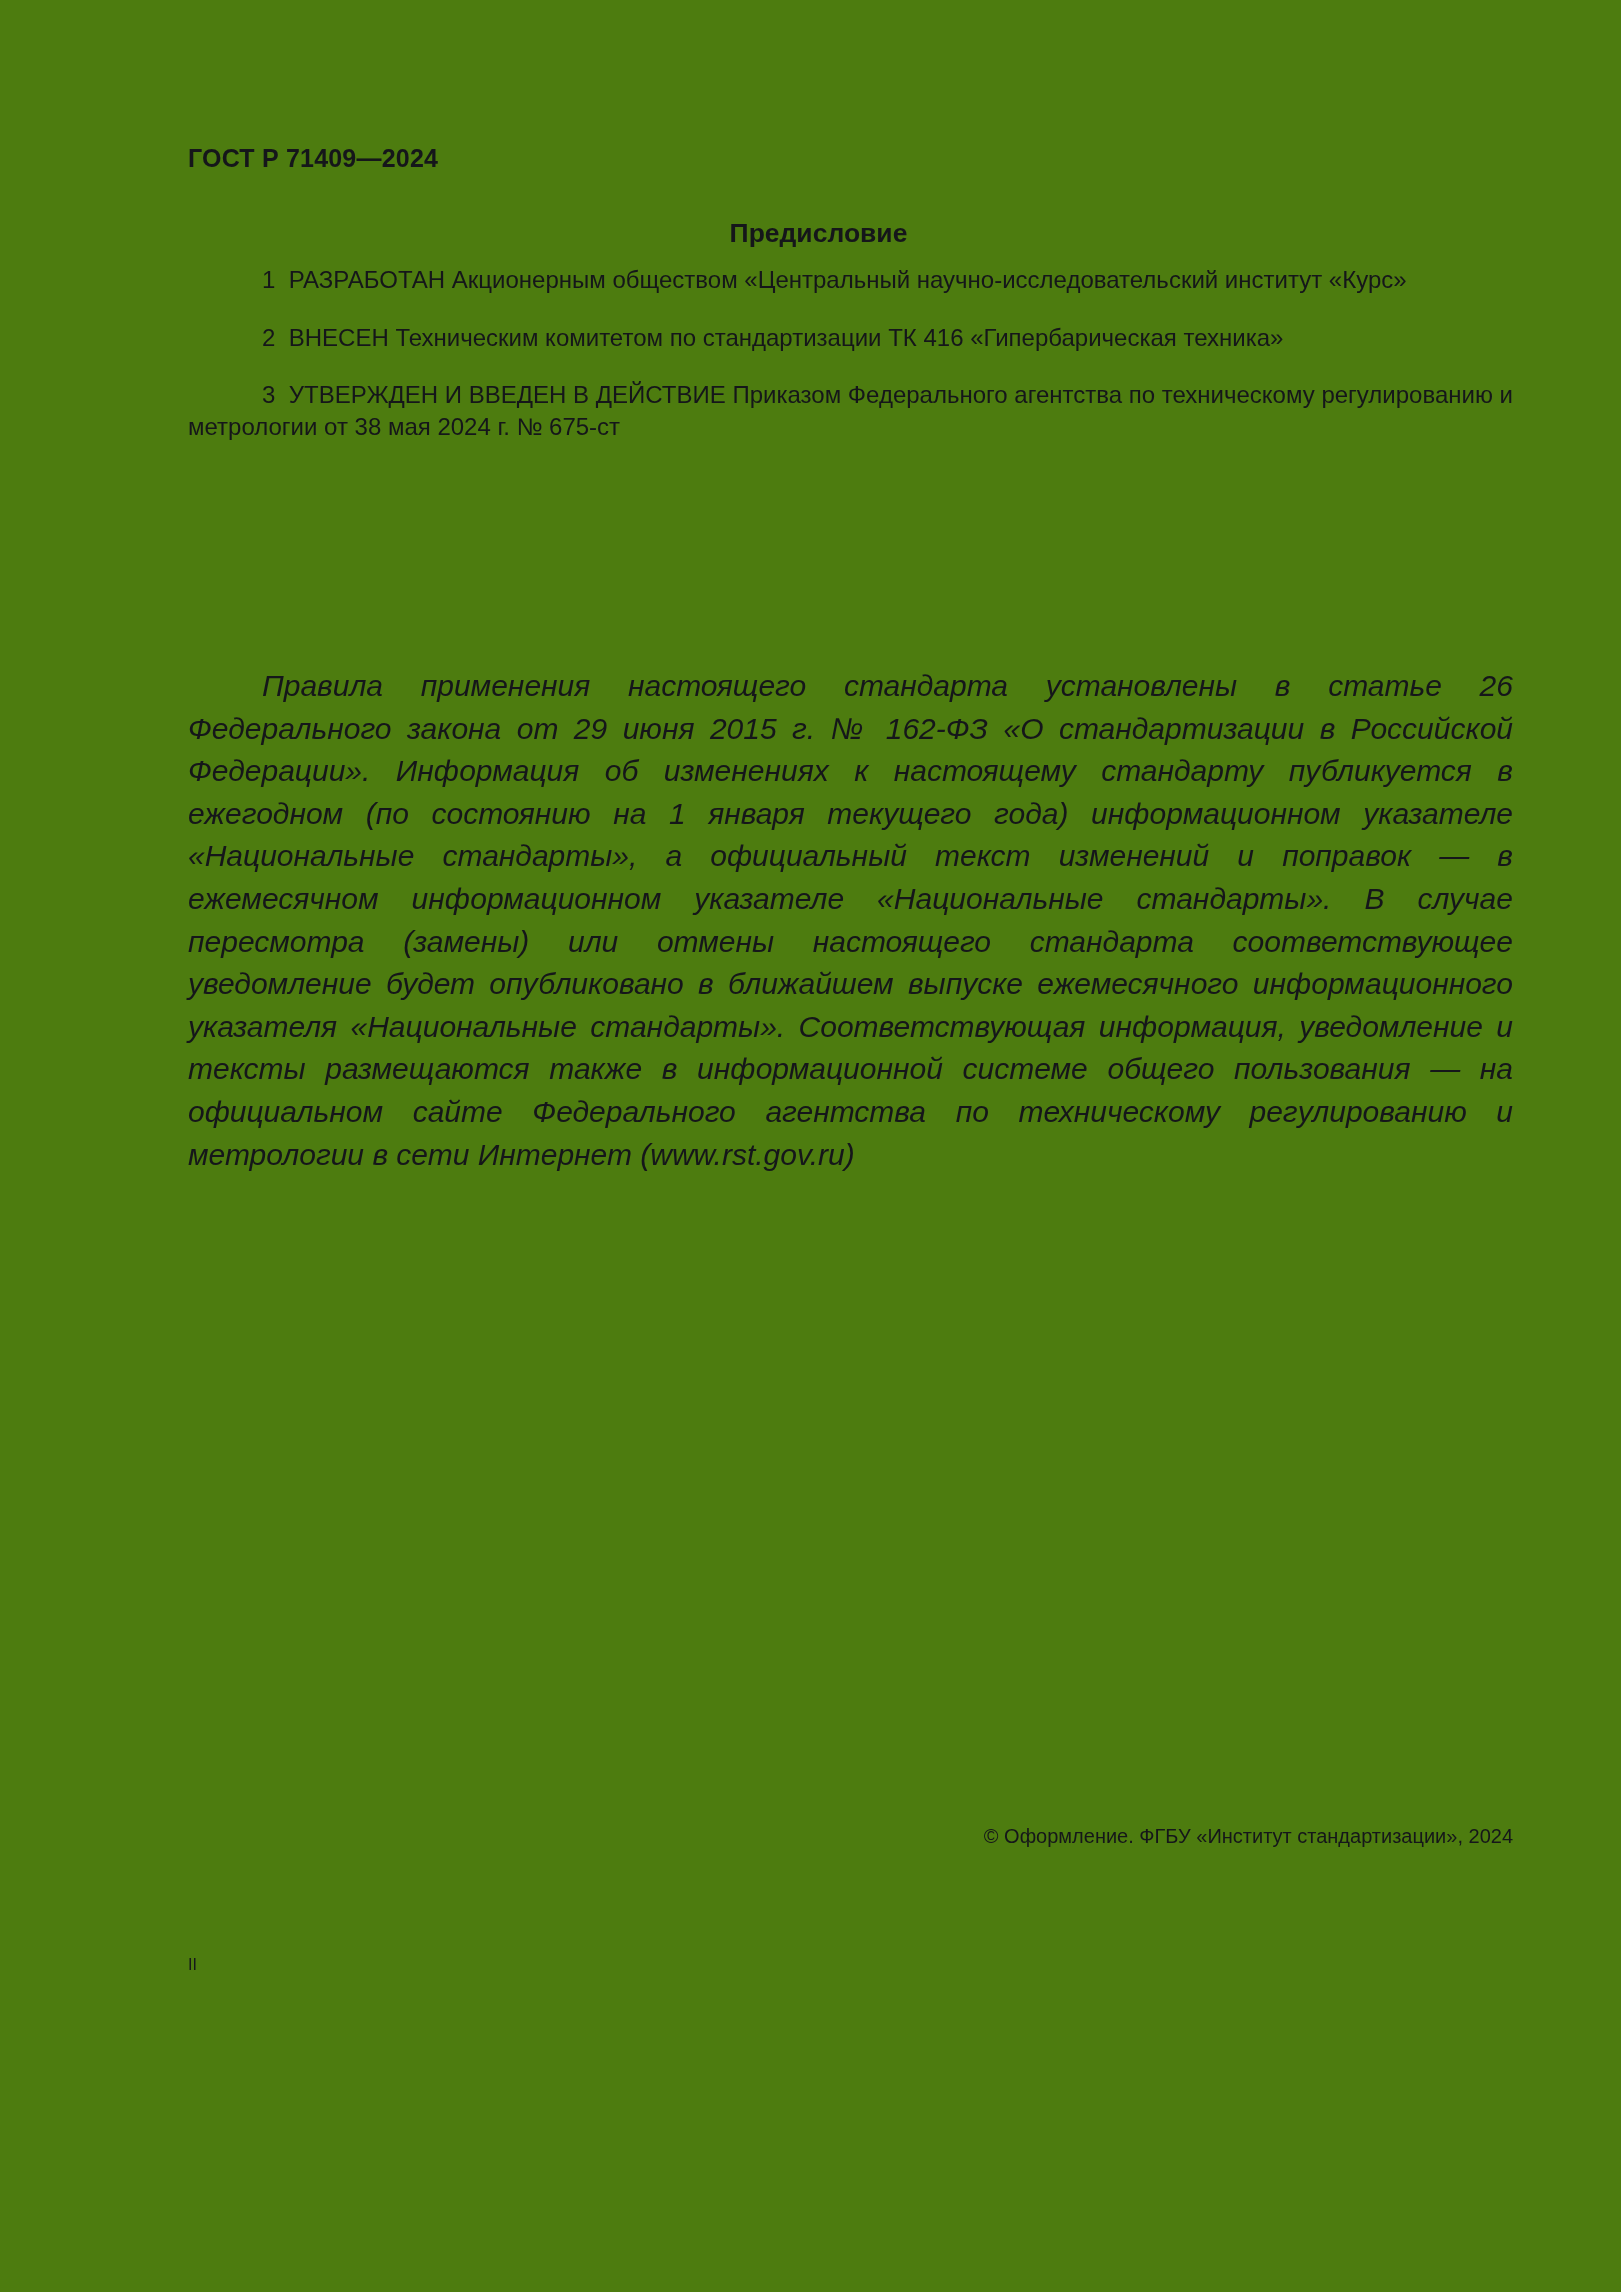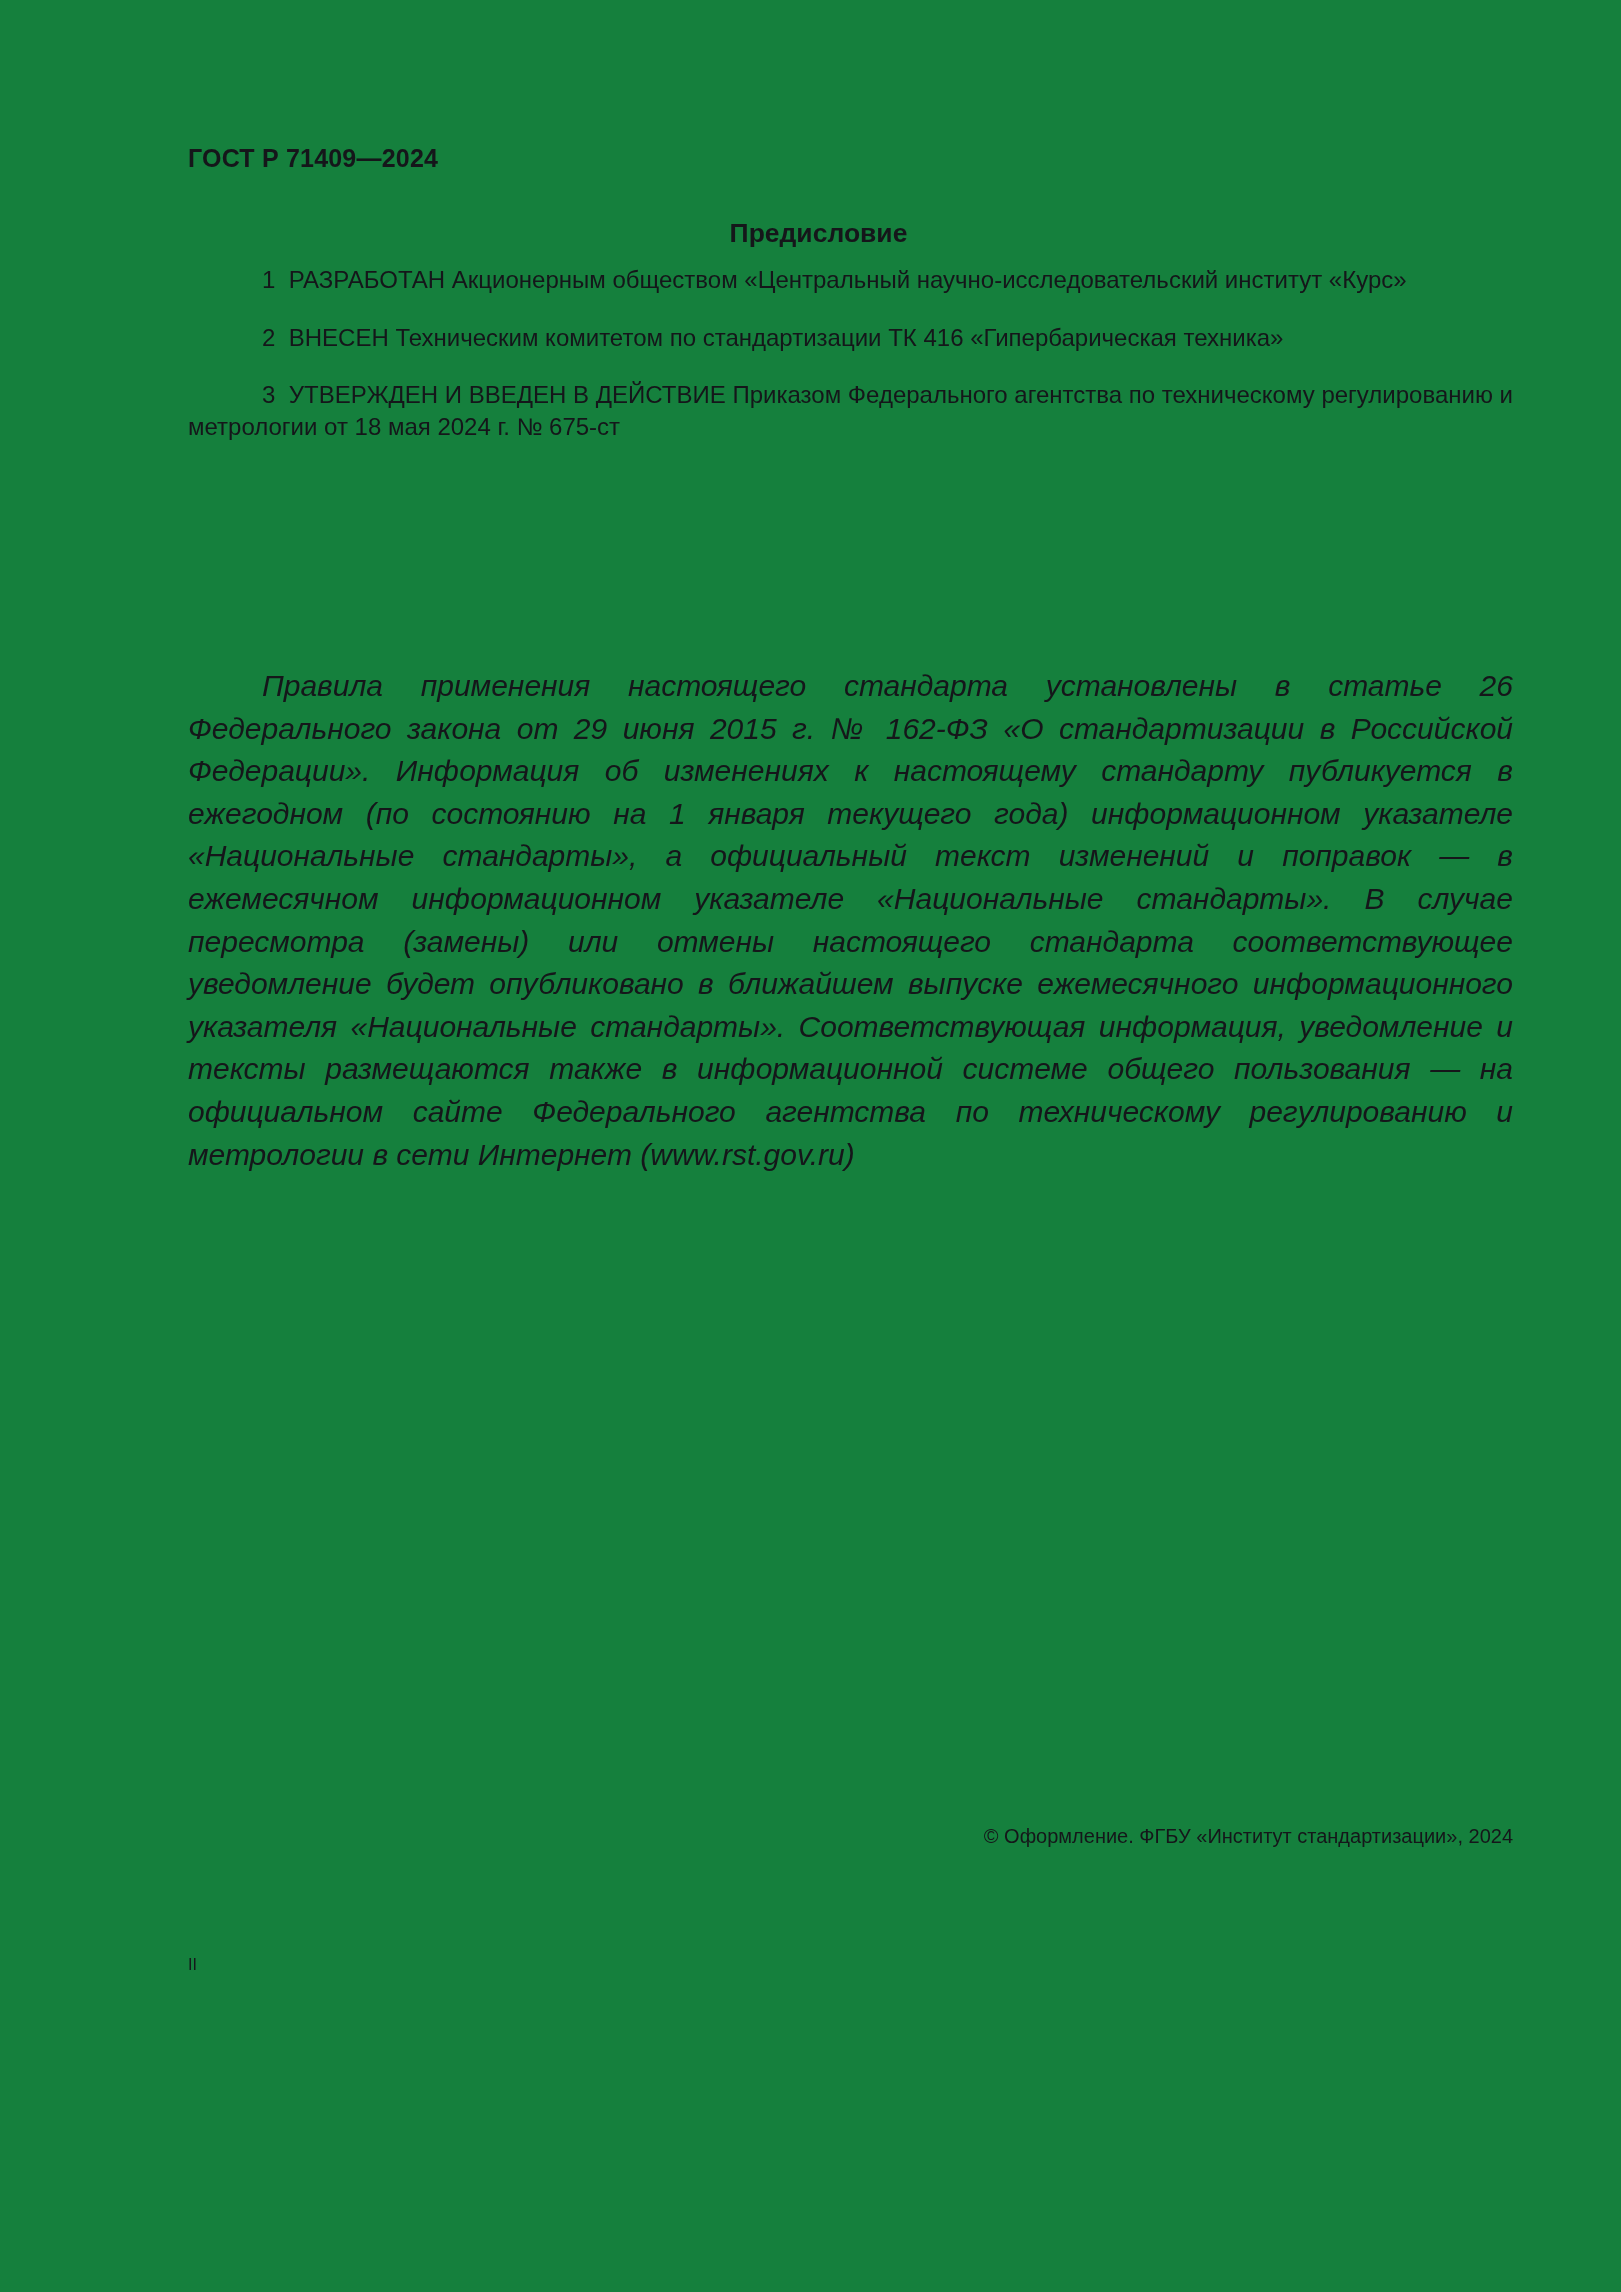--- a/index.html
+++ b/index.html
@@ -4,21 +4,21 @@
 <style>
   html, body {
     margin: 0;
     padding: 0;
     background: #f2f2f0;
   }
   .page {
     position: relative;
     width: 1621px;
     height: 2293px;
-    background: #15803d;
+    background: #4d7c0f;
     margin: 0 auto;
     font-family: "Liberation Sans", sans-serif;
     color: #15161a;
     overflow: hidden;
   }
   .header-code {
     position: absolute;
     left: 188px;
     top: 144px;
     font-size: 25px;
@@ -99,21 +99,21 @@
   <div class="title">Предисловие</div>
 
   <div class="content">
     <div class="clause">
       <span>1</span>&nbsp;&nbsp;<span>РАЗРАБОТАН Акционерным обществом «Центральный научно-исследовательский институт «Курс»</span>
     </div>
     <div class="clause">
       <span>2</span>&nbsp;&nbsp;<span>ВНЕСЕН Техническим комитетом по стандартизации ТК 416 «Гипербарическая техника»</span>
     </div>
     <div class="clause">
-      <span>3</span>&nbsp;&nbsp;<span>УТВЕРЖДЕН И ВВЕДЕН В ДЕЙСТВИЕ Приказом Федерального агентства по техническому регулированию и метрологии от 18 мая 2024 г. № 675-ст</span>
+      <span>3</span>&nbsp;&nbsp;<span>УТВЕРЖДЕН И ВВЕДЕН В ДЕЙСТВИЕ Приказом Федерального агентства по техническому регулированию и метрологии от 38 мая 2024 г. № 675-ст</span>
     </div>
   </div>
 
   <div class="notice">Правила применения настоящего стандарта установлены в статье 26 Федерального закона от 29 июня 2015 г. № 162-ФЗ «О стандартизации в Российской Федерации». Информация об изменениях к настоящему стандарту публикуется в ежегодном (по состоянию на 1 января текущего года) информационном указателе «Национальные стандарты», а официальный текст изменений и поправок — в ежемесячном информационном указателе «Национальные стандарты». В случае пересмотра (замены) или отмены настоящего стандарта соответствующее уведомление будет опубликовано в ближайшем выпуске ежемесячного информационного указателя «Национальные стандарты». Соответствующая информация, уведомление и тексты размещаются также в информационной системе общего пользования — на официальном сайте Федерального агентства по техническому регулированию и метрологии в сети Интернет (www.rst.gov.ru)</div>
 
   <div class="copyright">© Оформление. ФГБУ «Институт стандартизации», 2024</div>
 
 
   <div class="page-number">II</div>
 

